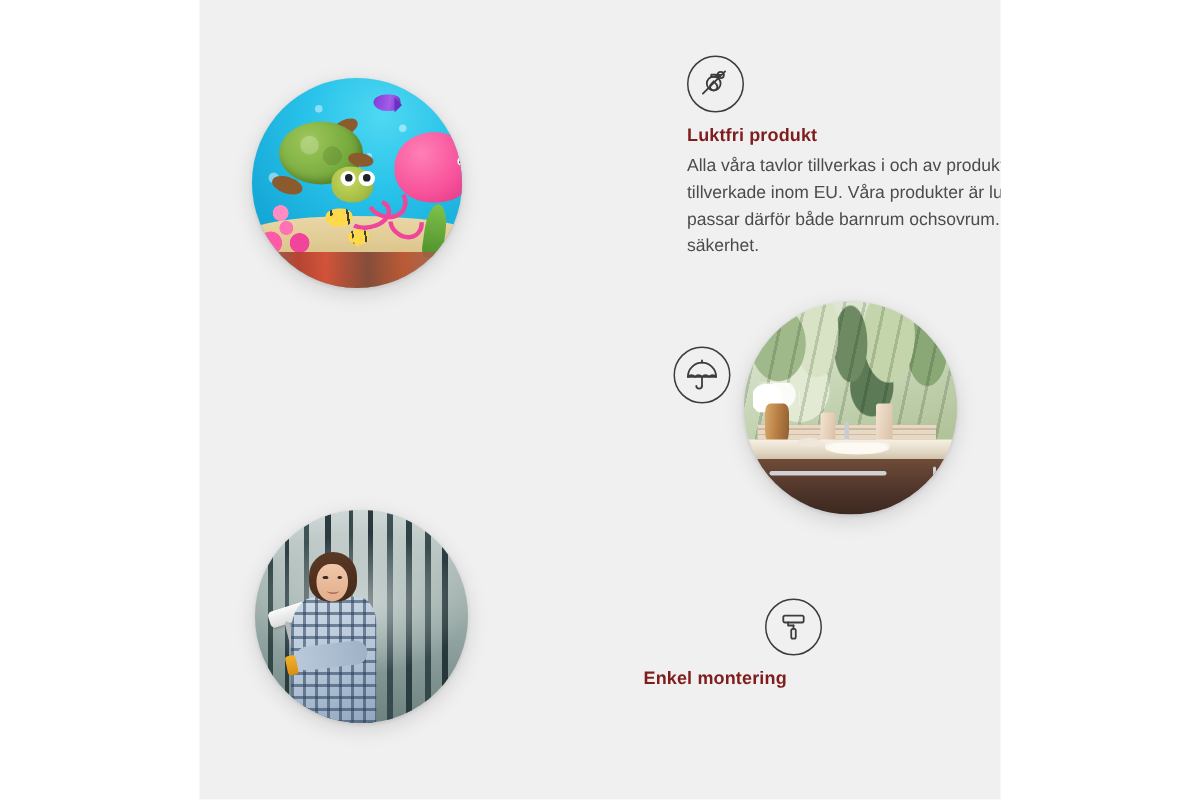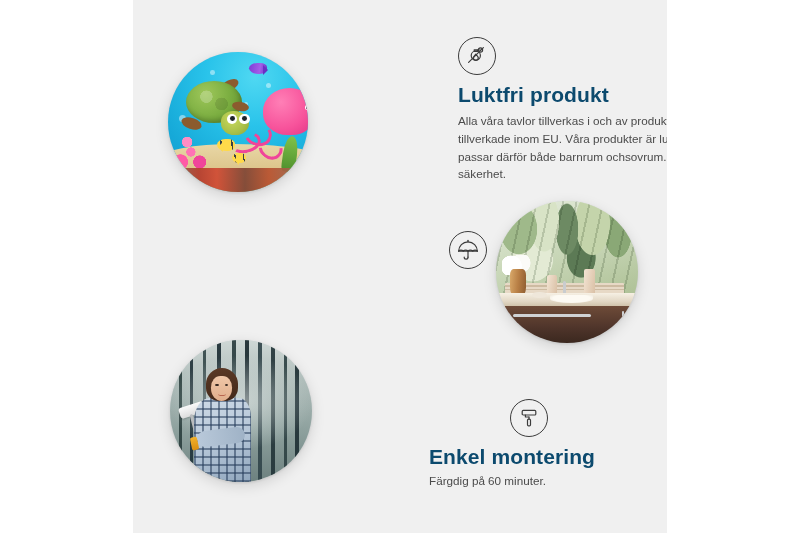--- a/index.html
+++ b/index.html
@@ -275,23 +275,23 @@
 
   .icon-circle {
     width: 38px; height: 38px;
     border: 1.5px solid #3c3c3c;
     border-radius: 50%;
     display: flex; align-items: center; justify-content: center;
   }
   .icon-circle svg { display:block; }
 
   .f-title {
-    font-size: 21px;
+    font-size: 12px;
     font-weight: bold;
-    color: #0c4a6e;
+    color: #7f1d1d;
     letter-spacing: .1px;
     white-space: nowrap;
   }
   .f-body {
     font-size: 11.7px;
     line-height: 1.52;
     color: #4b4b4b;
   }
 
   
@@ -424,17 +424,16 @@
           <rect x="6.2" y="5.4" width="13.6" height="4.6" rx="1.1"></rect>
 
           <path d="M9.4 10.0 v2.0 h3.6"></path>
 
           <path d="M13 12.0 v2.2"></path>
 
           <rect x="11.5" y="14.2" width="3.0" height="6.6" rx="1.1"></rect>
         </svg>
       </div>
       <div class="f-title">Enkel montering</div>
-      <div class="f-body">Färgdig på 60 minuter.</div>
     </div>
 
   </div>
 </div>
 
 </body></html>

